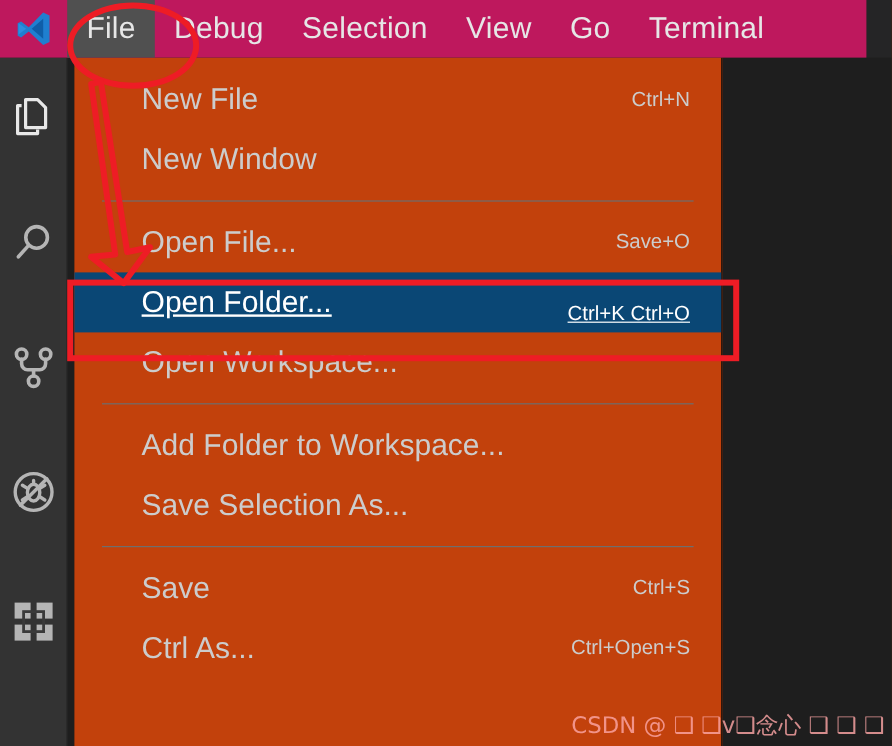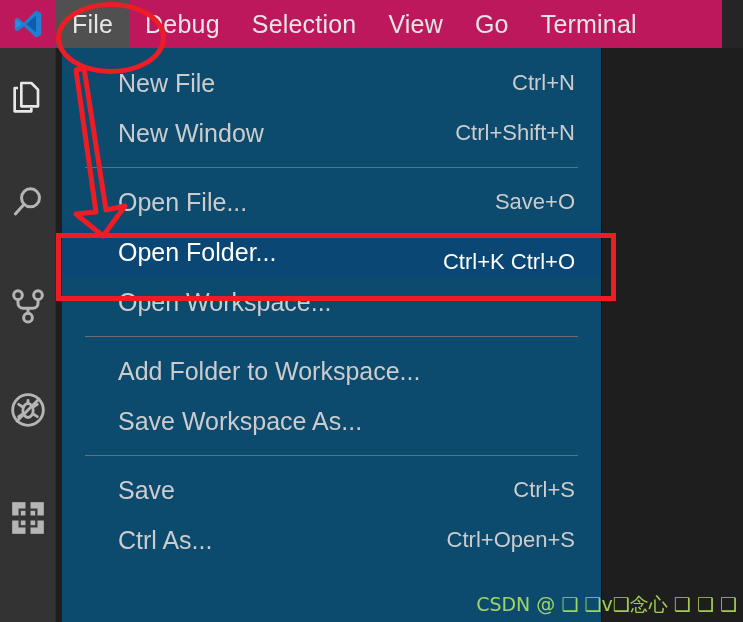--- a/index.html
+++ b/index.html
@@ -38,54 +38,54 @@
 
   
   .editor-bg {
     position:absolute; left:56px; top:48px; width:687px; height:574px;
     background:#1e1e1e;
   }
 
   
   .dropdown {
     position:absolute; left:62px; top:48px; width:540px; height:574px;
-    background:#0c4a6e; border-right:1px solid #0d0d0d;
+    background:#c2410c; border-right:1px solid #0d0d0d;
     padding-top:10px;
   }
   .row {
     position:relative; height:50px;
     display:flex; align-items:center;
     padding-left:56px; padding-right:26px;
     color:#cccccc; font-size:25px; white-space:nowrap;
     cursor:default;
   }
   .row .label { flex:0 0 auto; }
-  .row .accel { margin-left:auto; color:#cccccc; font-size:22px; }
-  .row.selected { background:#0a4775; color:#ffffff; }
+  .row .accel { margin-left:auto; color:#cccccc; font-size:17px; }
+  .row.selected { background:#0a4775; color:#ffffff;text-decoration:underline; }
   .row.selected .accel { color:#ffffff;margin-top:20px; }
   .row .chev { margin-left:auto; display:flex; align-items:center; }
   .sep {
     height:1px; background:#6e6e6e; margin:9px 23px 9px 23px;
   }
 
   
   .ann { position:absolute; pointer-events:none; }
   .ellipse {
     left:56px; top:2px; width:110px; height:72px;
     border:5px solid #ee1c25; border-radius:50%/50%;
   }
   .redrect {
     left:56px; top:233px; width:560px; height:68px;
     border:5px solid #ee1c25;
   }
   .arrow { left:70px; top:60px; width:120px; height:200px; }
 
   .watermark {
     position:absolute; right:6px; bottom:4px;
-    color:#bef264; opacity:.82; font-size:19px;
+    color:#fca5a5; opacity:.82; font-size:19px;
     font-family:"DejaVu Sans", sans-serif; white-space:nowrap;
   }
 </style>
 </head>
 <body>
 
 <div id="app">
 
   <div class="editor-bg"></div>
 
@@ -150,21 +150,20 @@
   </div>
 
   <div class="dropdown">
 
     <div class="row">
       <span class="label">New File</span>
       <span class="accel">Ctrl+N</span>
     </div>
     <div class="row">
       <span class="label">New Window</span>
-      <span class="accel">Ctrl+Shift+N</span>
     </div>
 
     <div class="sep"></div>
 
     <div class="row">
       <span class="label">Open File...</span>
       <span class="accel">Save+O</span>
     </div>
     <div class="row selected">
       <span class="label">Open Folder...</span>
@@ -175,21 +174,21 @@
       <span class="accel"></span>
     </div>
 
     <div class="sep"></div>
 
     <div class="row">
       <span class="label">Add Folder to Workspace...</span>
       <span class="accel"></span>
     </div>
     <div class="row">
-      <span class="label">Save Workspace As...</span>
+      <span class="label">Save Selection As...</span>
       <span class="accel"></span>
     </div>
 
     <div class="sep"></div>
 
     <div class="row">
       <span class="label">Save</span>
       <span class="accel">Ctrl+S</span>
     </div>
     <div class="row">

